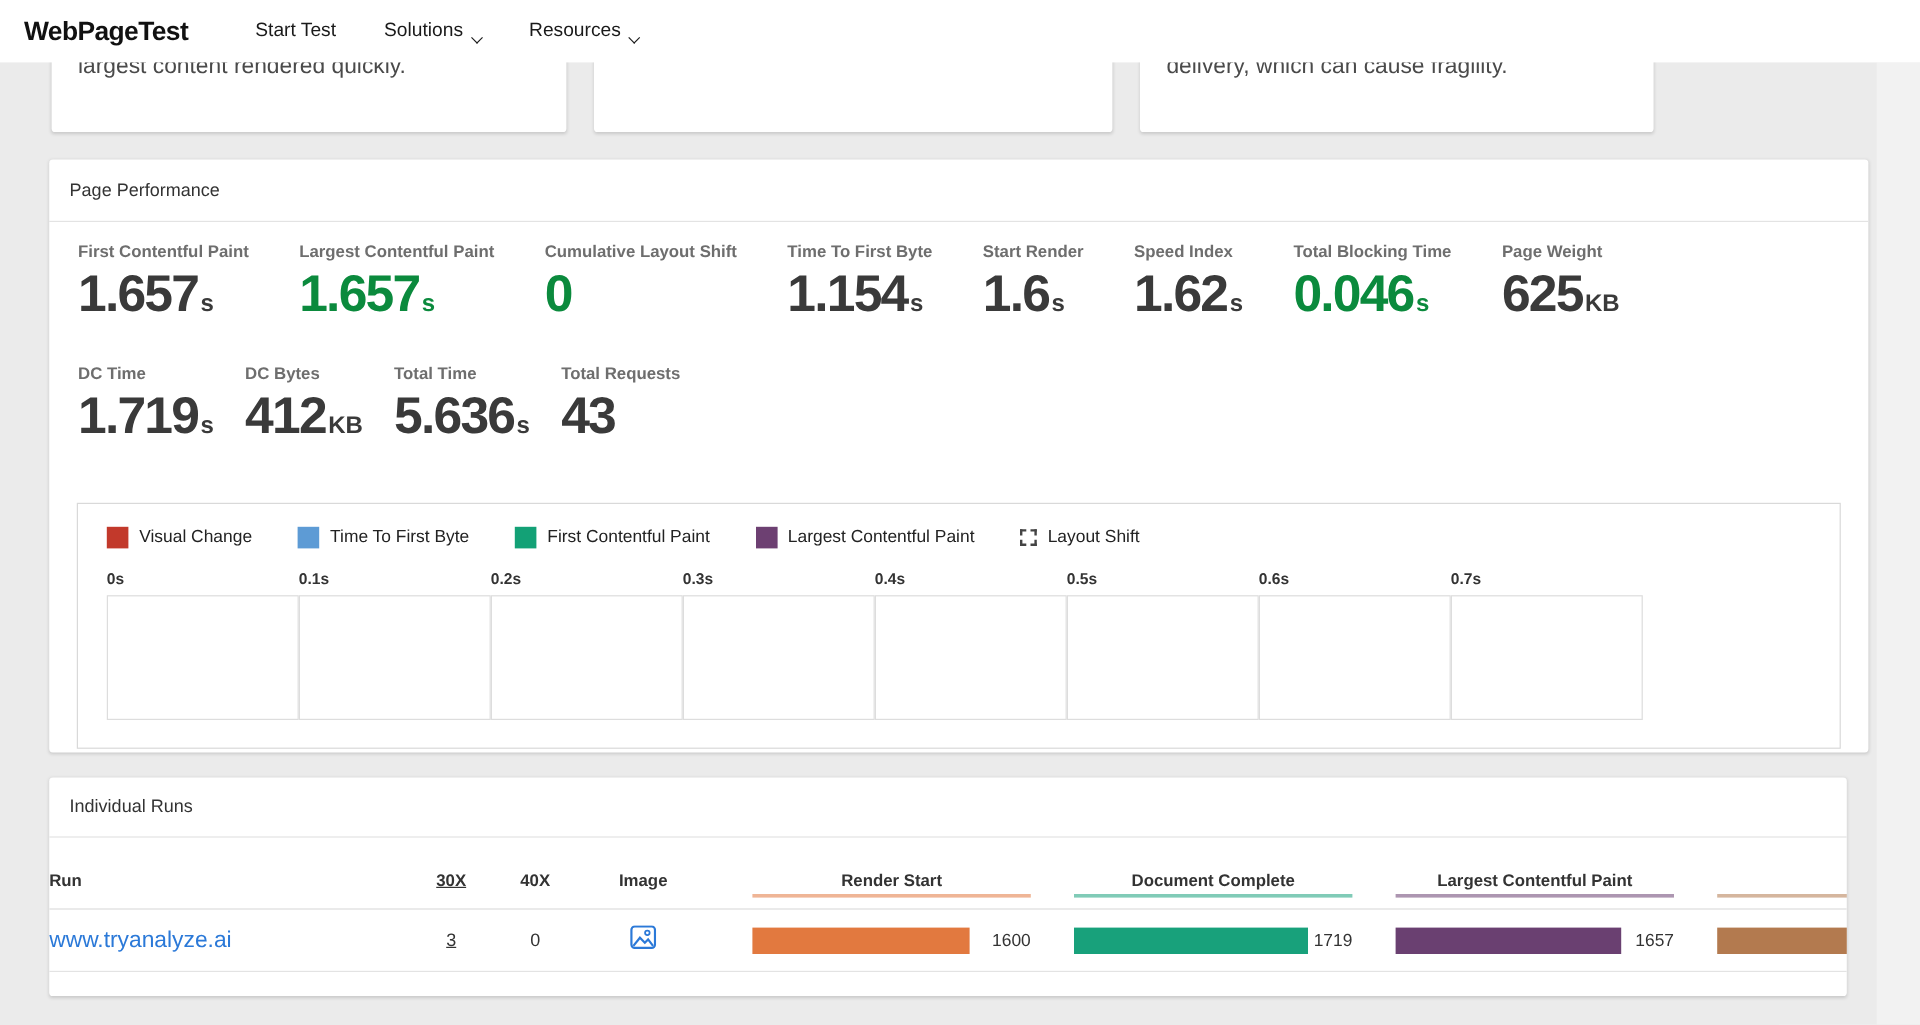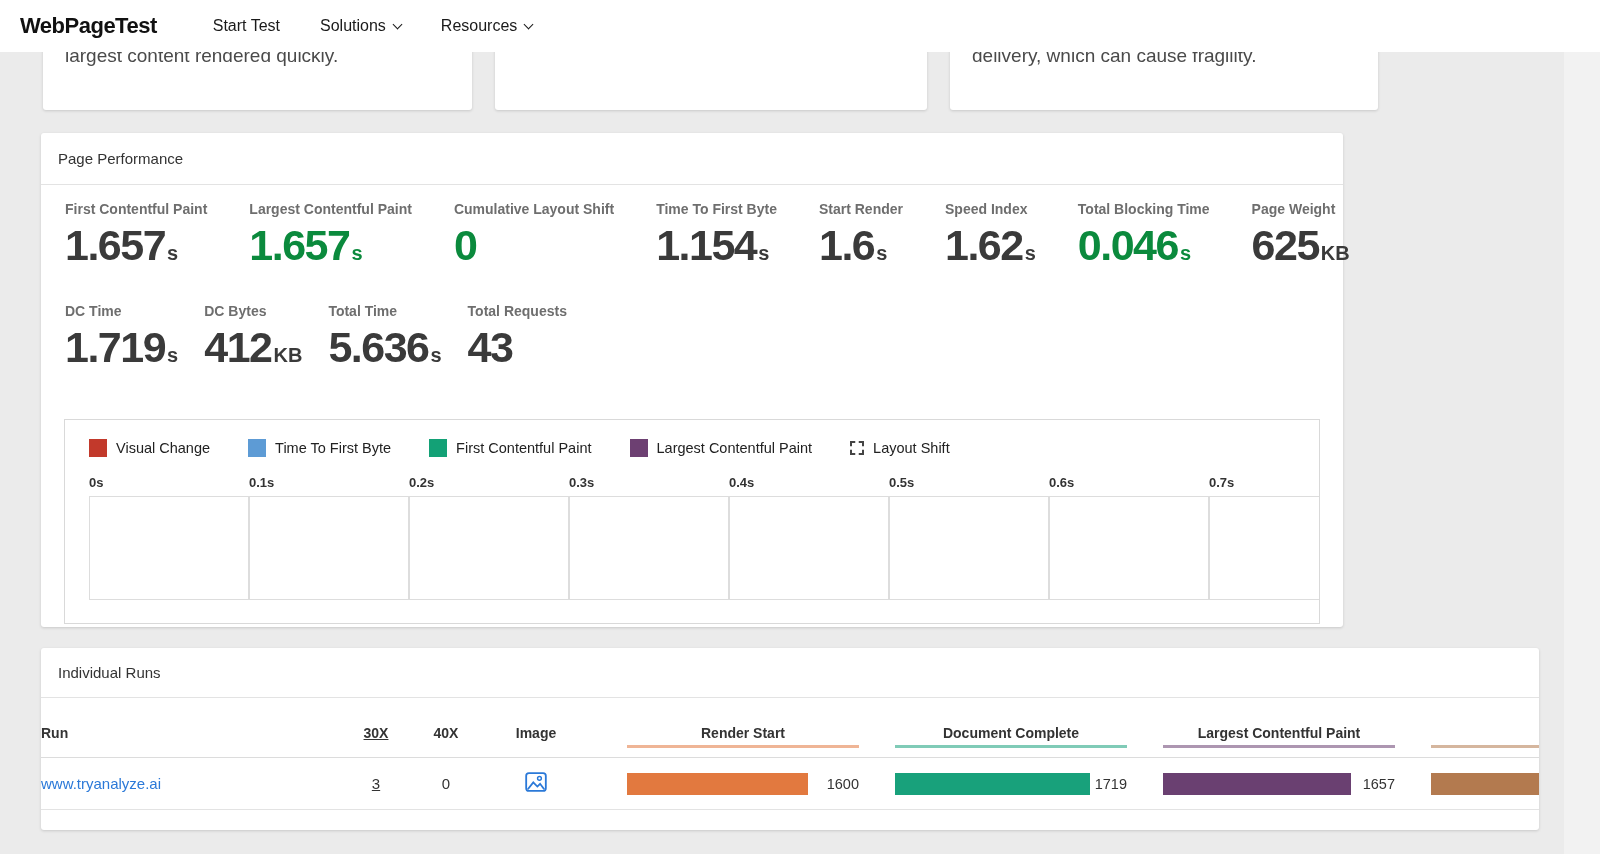--- a/index.html
+++ b/index.html
@@ -4,36 +4,36 @@
 <style>
   * { margin:0; padding:0; box-sizing:border-box; }
   body { font-family:"Liberation Sans", sans-serif; background:#ebebeb; }
   .page { position:relative; width:1600px; height:854px; overflow:hidden; background:#ebebeb; }
   .right-gutter { position:absolute; top:52px; right:0; width:36px; bottom:0; background:#f2f2f2; }
 
   
   .topnav { position:absolute; top:0; left:0; width:1600px; height:52px; background:#ffffff;
             display:flex; align-items:center; padding-left:20px; z-index:10; }
   .logo { font-size:22px; font-weight:700; color:#111; letter-spacing:-0.5px; margin-right:56px; cursor:pointer; }
-  .nav-item { font-size:16px; color:#1a1a1a; font-weight:500; margin-right:40px; display:flex; align-items:center; cursor:pointer; }
+  .nav-item { font-size:16px; color:#1a1a1a; font-weight:500; margin-right:40px; display:flex; align-items:flex-end; cursor:pointer; }
   .chev { width:7px; height:7px; border-right:1.8px solid #1a1a1a; border-bottom:1.8px solid #1a1a1a;
           transform:rotate(45deg); display:inline-block; margin-left:8px; margin-top:-4px; }
 
   
   .card { background:#fff; border-radius:3px; box-shadow:0 1px 3px rgba(0,0,0,0.15); }
 
   .top-card { position:absolute; top:-55px; height:165px; z-index:1; }
   .top-card .cut-text { position:absolute; top:103px; left:22px; right:22px;
                         font-size:19px; color:#4a4a4a; line-height:16px; }
   .tc1 { left:43px; width:429px; }
   .tc2 { left:495px; width:432px; }
   .tc3 { left:950px; width:428px; }
 
   
-  .perf-card { position:absolute; left:41px; top:133px; width:1302px; height:494px; z-index:2; }
+  .perf-card { position:absolute; left:41px; top:133px; width:1516px; height:494px; z-index:2; }
   .section-header { height:52px; display:flex; align-items:center; padding-left:17px;
                     font-size:15px; color:#333; border-bottom:1px solid #e3e3e3; }
 
   .metrics { padding:14px 24px 0 24px; }
   .m-row { display:flex; gap:42px; }
   .m-row2 { margin-top:22px; gap:26px; }
   .m-label { font-size:14px; font-weight:700; color:#6e6e6e; line-height:20px; white-space:nowrap; }
   .m-val { font-size:43px; font-weight:700; color:#3a3a3a; letter-spacing:-1.5px; line-height:52px; white-space:nowrap; }
   .m-val .unit { font-size:20px; letter-spacing:0; margin-left:2px; }
   .m-val.green { color:#0b8a3d; }
@@ -58,21 +58,21 @@
   .col-run { flex:0 0 300px; padding-left:0; }
   .col-30x { flex:0 0 70px; text-align:center;text-decoration:underline; }
   .col-40x { flex:0 0 70px; text-align:center; }
   .col-img { flex:0 0 110px; text-align:center; }
   .col-timing { flex:0 0 232px; margin-left:36px; position:relative; }
   .col-timing:first-of-type { margin-left:14px; }
   .th.col-timing { text-align:center; padding-bottom:16px; }
   .th-underline { position:absolute; left:0; right:0; bottom:9px; height:3px; opacity:0.55; }
 
   .trow { display:flex; height:52px; align-items:center; border-bottom:1px solid #e3e3e3; }
-  .run-link { font-size:15px; color:#2b79d8; text-decoration:none; cursor:pointer; }
+  .run-link { font-size:19px; color:#2b79d8; text-decoration:none; cursor:pointer; }
   .cell-num { font-size:15px; color:#333; }
   .timing-cell { display:flex; align-items:center; }
   .bar { height:22px; }
   .bar-val { margin-left:auto; font-size:14.5px; color:#333; }
 </style>
 </head>
 <body>
 
 <div class="page">
   <div class="right-gutter"></div>

